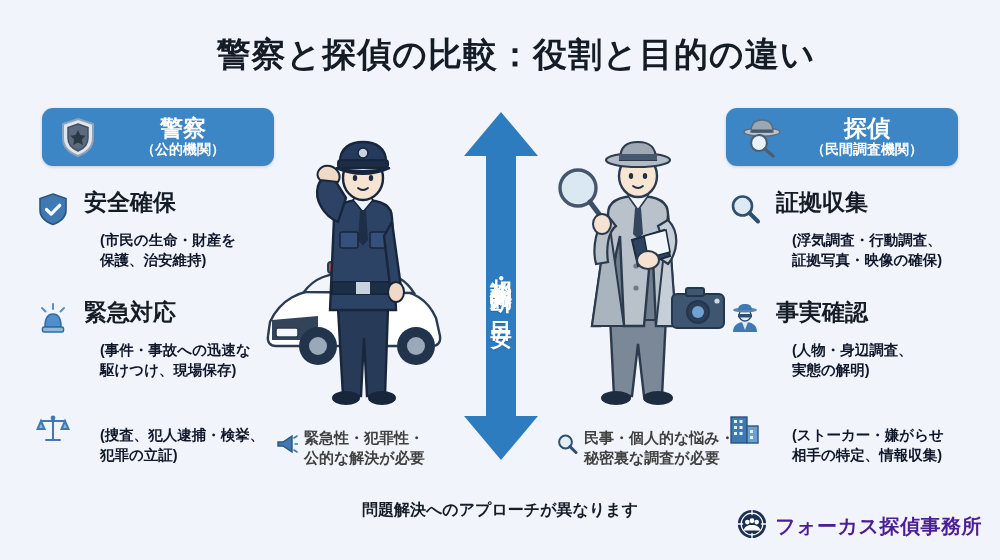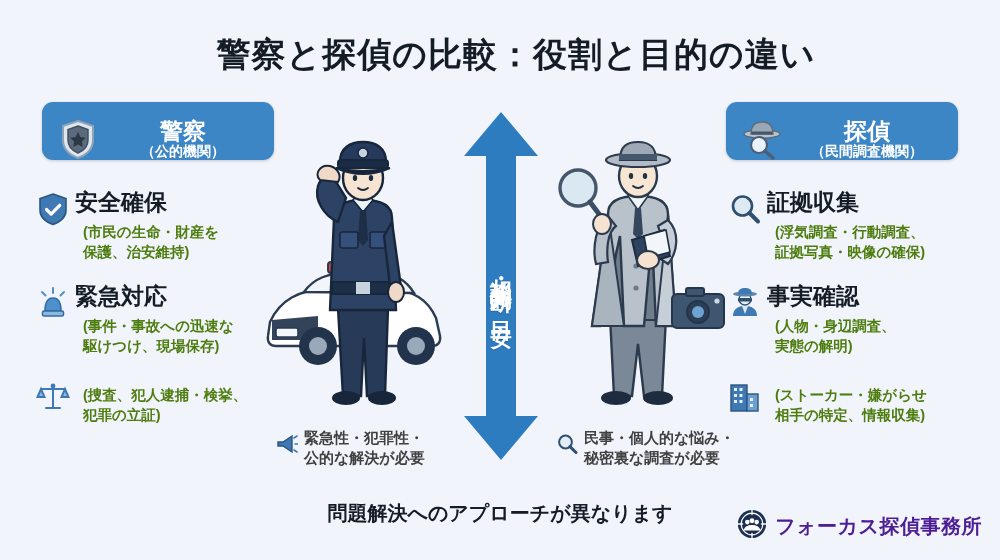--- a/index.html
+++ b/index.html
@@ -31,26 +31,26 @@
     text-align: center;
     font-size: 34px;
     font-weight: bold;
     letter-spacing: 1px;
     color: #141c26;
   }
 
   
   .badge {
     position: absolute;
-    top: 102px;
+    top: 108px;
     height: 58px;
     border-radius: 11px;
     background: #3d86c6;
     display: flex;
-    align-items: flex-end;
+    align-items: center;
     gap: 10px;
     padding: 0 16px;
     box-sizing: border-box;
     box-shadow: 0 1px 3px rgba(20,40,70,.20);
   }
   .badge.left  { left: 42px;  width: 232px; }
   .badge.right { left: 726px; width: 232px; }
   .badge-texts {
     flex: 1;
     text-align: center;
@@ -74,38 +74,38 @@
     position: absolute;
     width: 270px;
     top: 190px;
   }
   .col.left  { left: 36px; }
   .col.right { left: 728px; }
 
   .feature {
     display: flex;
     align-items: flex-start;
-    gap: 5px;
+    gap: 14px;
     margin-bottom: 14px;
   }
   .feature .ficon { width: 34px; height: 34px; flex: 0 0 34px; margin-top: 2px; }
   .feature .ftext { flex: 1; }
   .feature h3 {
     margin: 0 0 2px 0;
     font-size: 23px;
     font-weight: bold;
     line-height: 1.1;
     color: #141c26;
   }
   .feature p {
-    margin: 8px;
+    margin: 16px;
     font-size: 14.5px;
     font-weight: bold;
     line-height: 1.34;
-    color: #4d7c0f;
+    color: #0f172a;
   }
 
   
   .arrow-wrap {
     position: absolute;
     left: 462px;
     top: 112px;
     width: 78px;
     height: 348px;
   }
@@ -150,21 +150,21 @@
     font-family: Liberation Mono, monospace;
   }
 
   
   .footer-caption {
     position: absolute;
     left: 0;
     top: 500px;
     width: 1000px;
     text-align: center;
-    font-size: 20px;
+    font-size: 16px;
     font-weight: bold;
     color: #141c26;
   }
   .brand {
     position: absolute;
     right: 18px;
     top: 508px;
     display: flex;
     align-items: center;
     gap: 7px;

